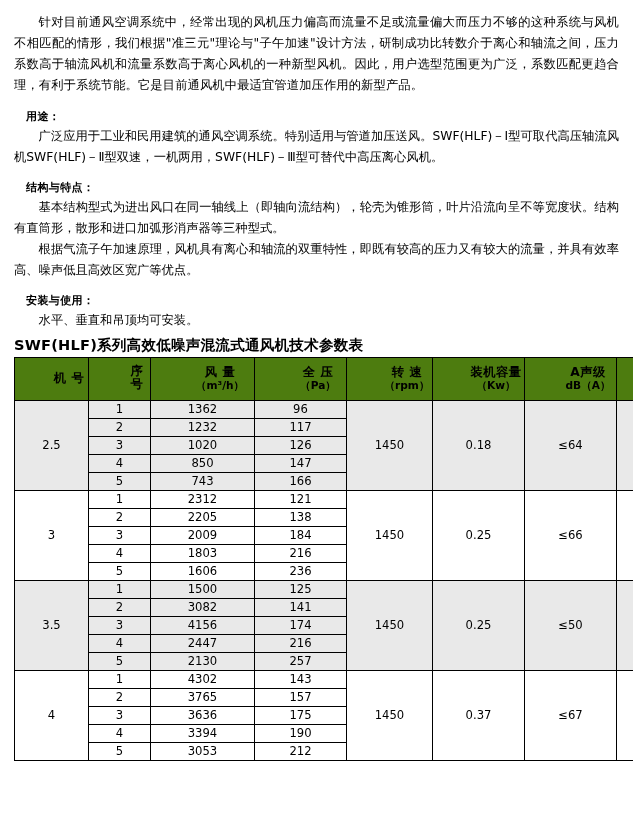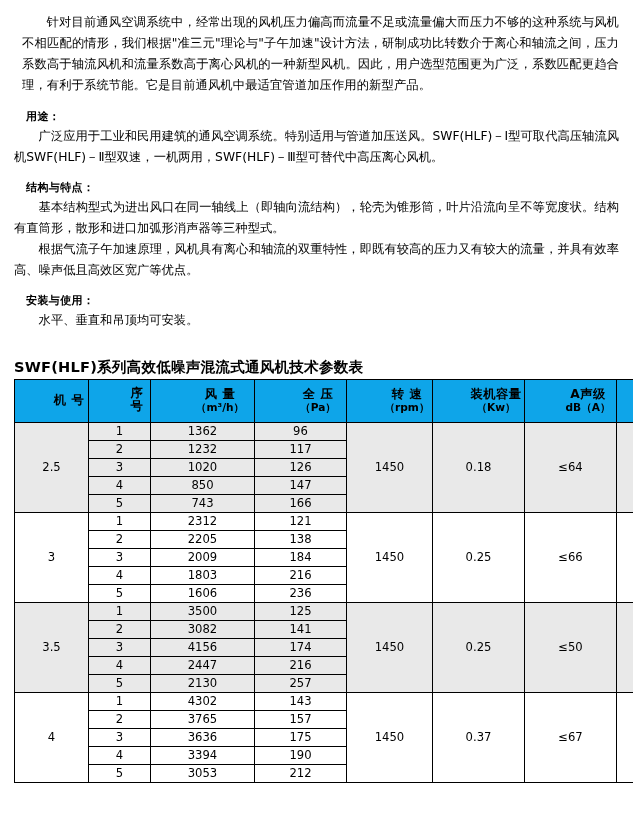--- a/index.html
+++ b/index.html
@@ -15,21 +15,21 @@
     overflow: hidden;
   }
   .page {
     position: relative;
     width: 633px;
     height: 834px;
     padding: 0;
     box-sizing: border-box;
   }
   .intro {
-    margin: 12px 14px 0 22px;
+    margin: 12px 14px 0 14px;
     font-size: 12.3px;
     line-height: 1.72;
     text-align: justify;
     letter-spacing: 0.1px;
   }
   .intro p {
     margin: 0;
     text-indent: 2em;
   }
   .section {
@@ -44,21 +44,21 @@
   .para {
     font-size: 12.3px;
     line-height: 1.72;
     text-align: justify;
     text-indent: 2em;
     margin: 0;
   }
   .table-title {
     font-size: 14.6px;
     font-weight: bold;
-    margin: 26px 14px 2px 14px;
+    margin: 4px 14px 2px 14px;
     letter-spacing: 0.2px;
   }
   .table-subtitle {
     font-size: 12.6px;
     font-weight: bold;
     margin: 4px 14px 5px 14px;
     letter-spacing: 0.2px;
   }
   table.spec {
     border-collapse: collapse;
@@ -69,21 +69,21 @@
   table.spec th, table.spec td {
     border: 1px solid #000;
     text-align: center;
     vertical-align: middle;
     font-size: 11.6px;
     padding: 0;
     height: 17px;
     line-height: 1.05;
   }
   table.spec thead th {
-    background: #0ea5e9;
+    background: #4d7c0f;
     height: 42px;
     font-weight: bold;
     font-size: 12.3px;
     letter-spacing: 0.5px;
     padding-left: 35px;
   }
   table.spec thead th .unit {
     display: block;
     font-size: 10.6px;
     font-weight: bold;
@@ -214,21 +214,21 @@
           <td>216</td>
         </tr>
         <tr>
           <td>5</td>
           <td>1606</td>
           <td>236</td>
         </tr>
         <tr class="shaded">
           <td rowspan="5">3.5</td>
           <td>1</td>
-          <td>3500</td>
+          <td>1500</td>
           <td>125</td>
           <td rowspan="5">1450</td>
           <td rowspan="5">0.25</td>
           <td rowspan="5">≤50</td>
           <td rowspan="5">48</td>
         </tr>
         <tr class="shaded">
           <td>2</td>
           <td>3082</td>
           <td>141</td>

